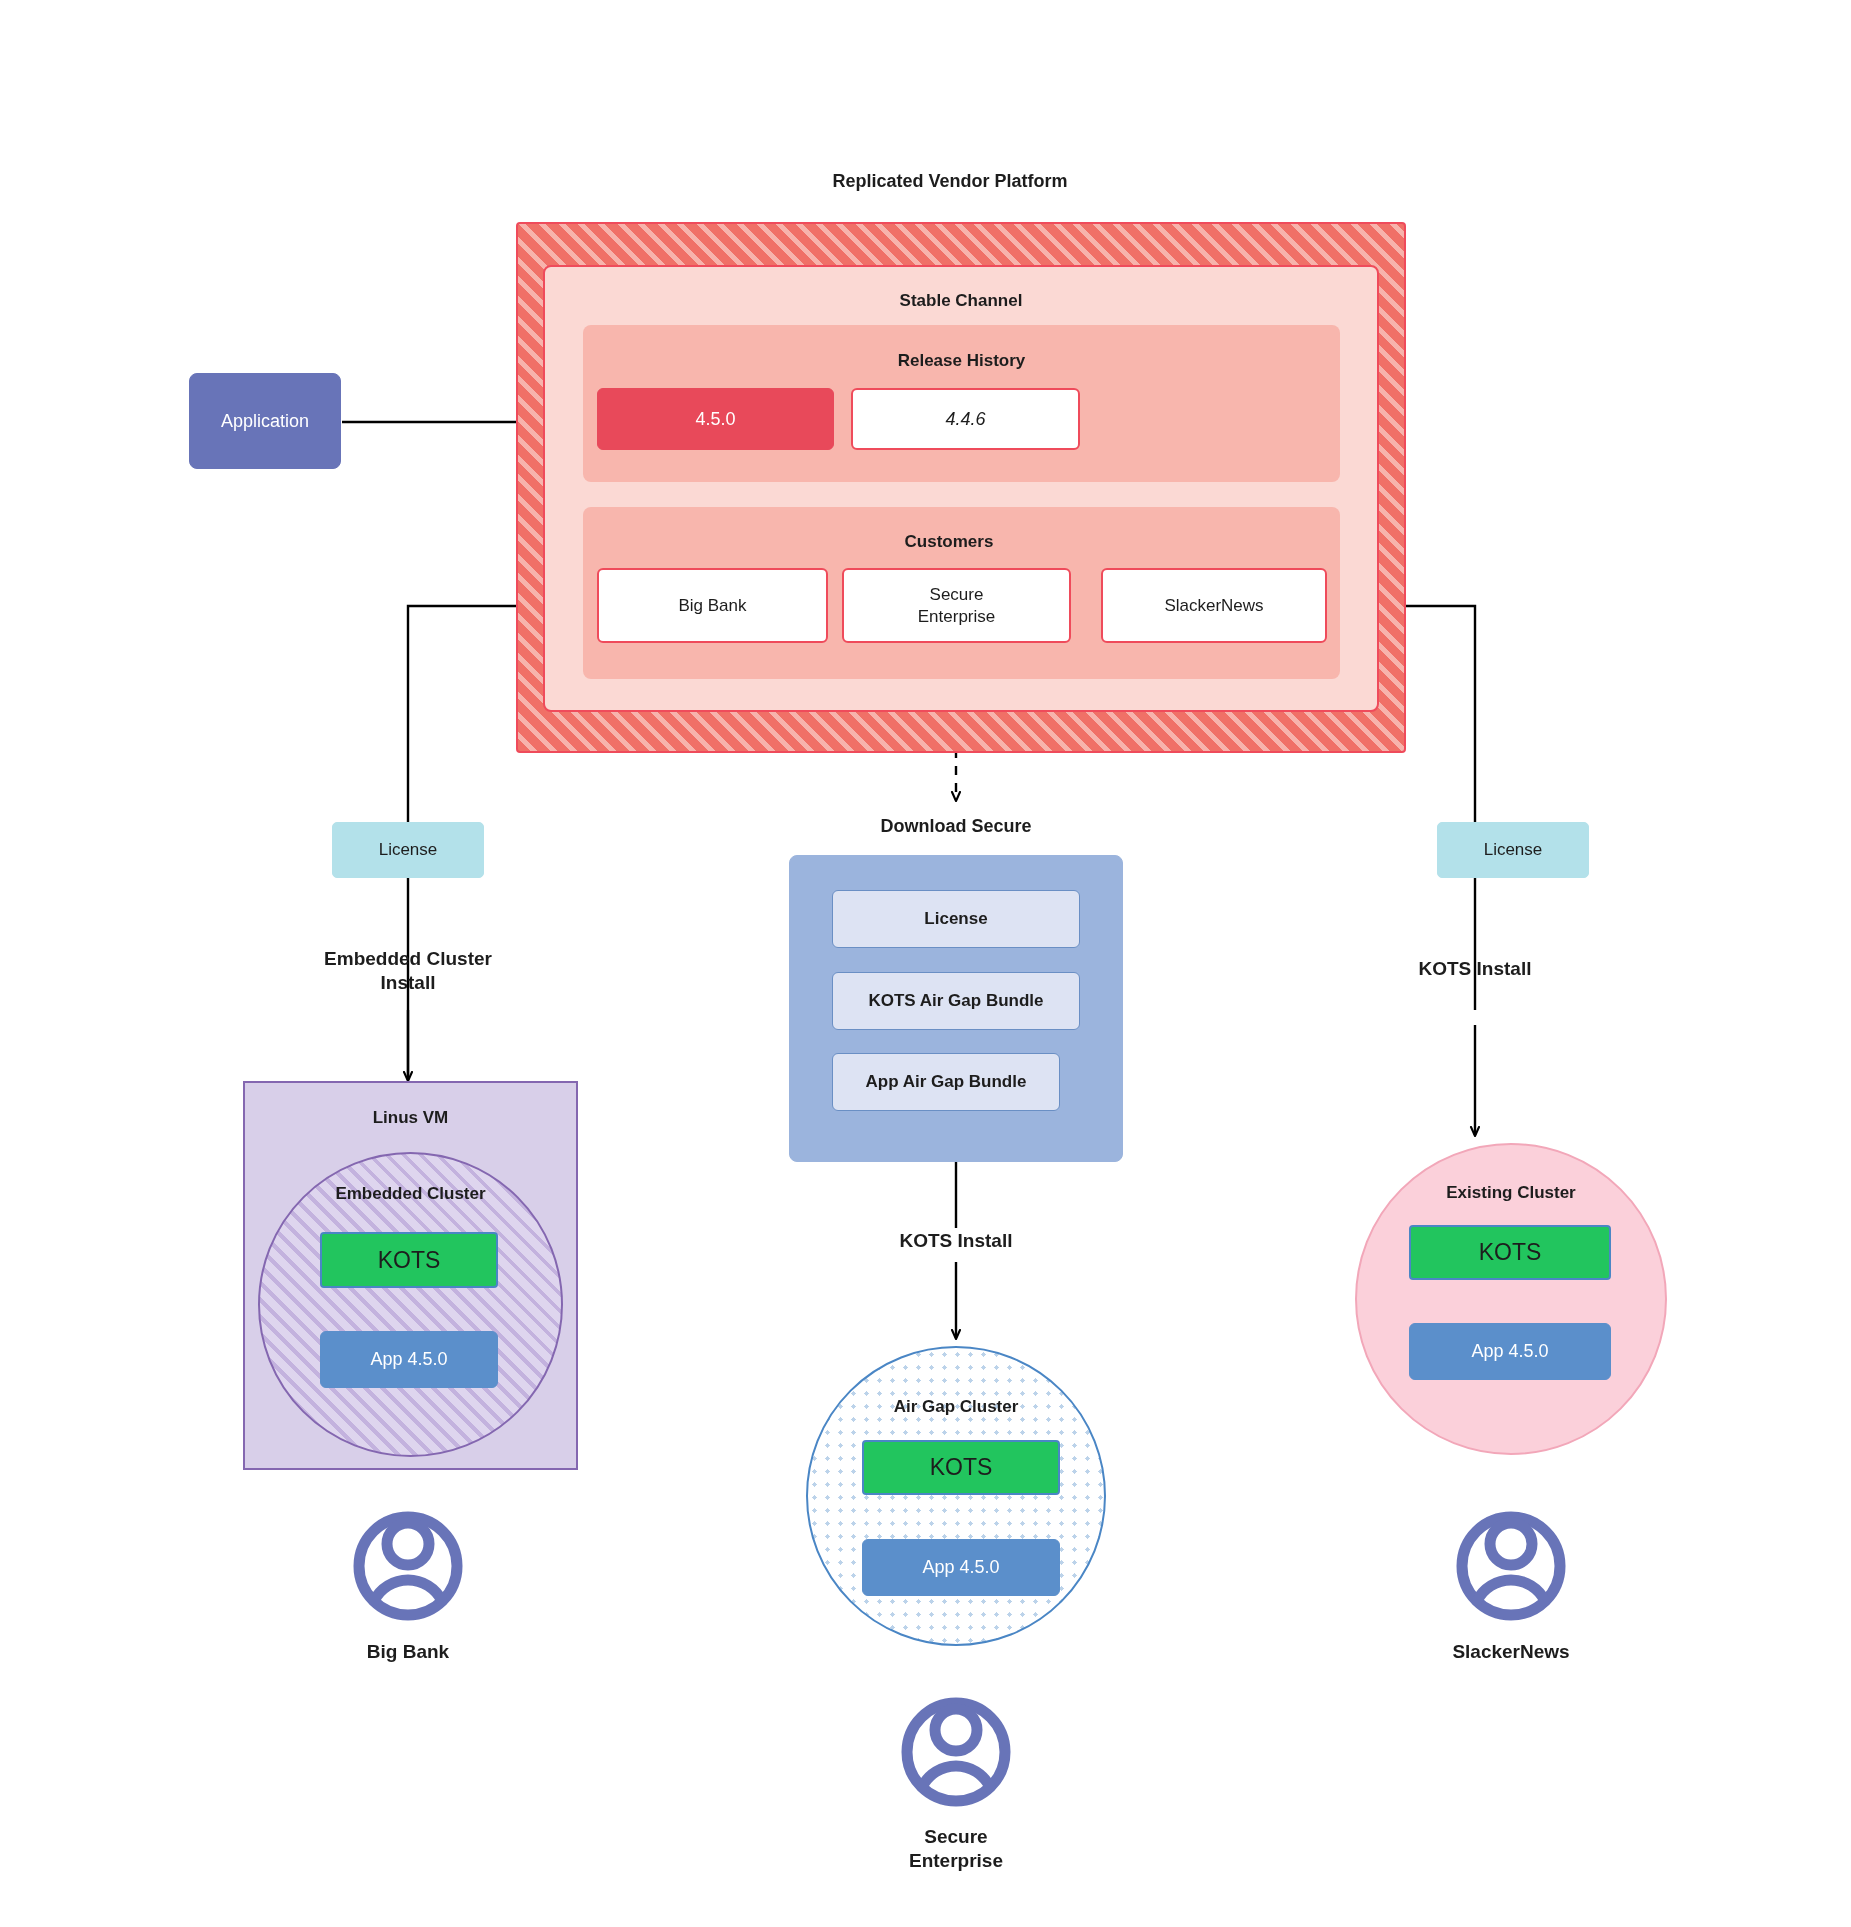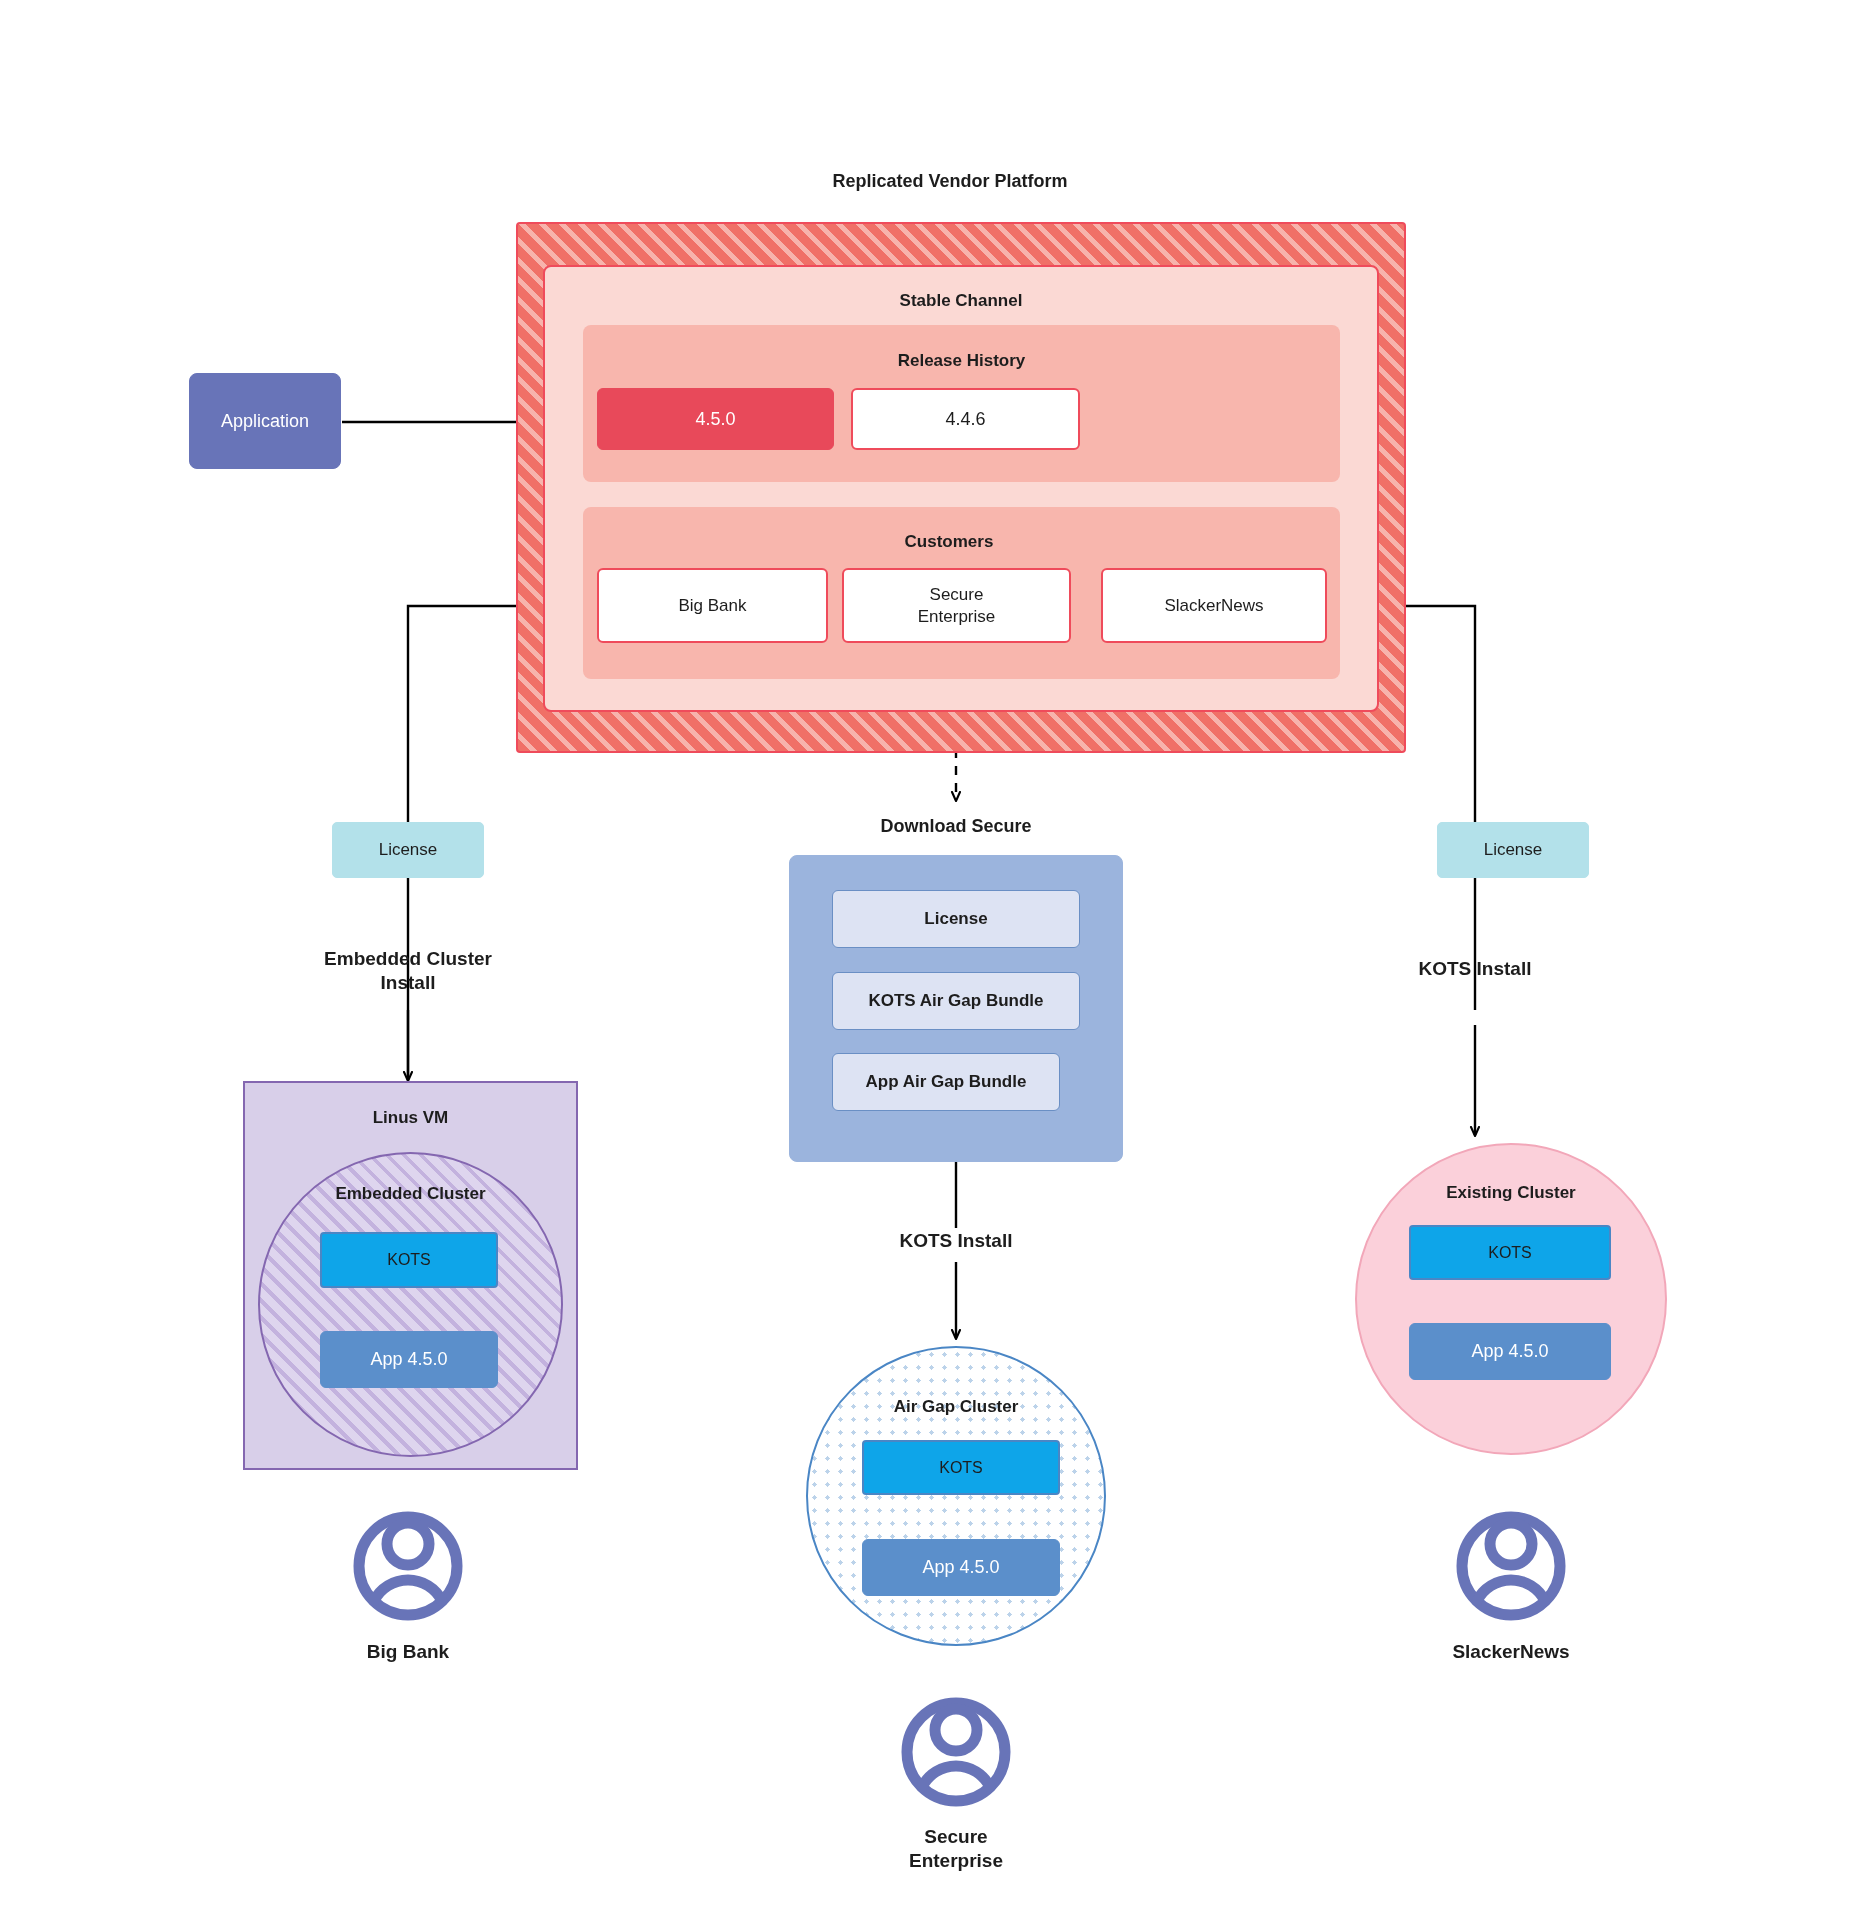--- a/index.html
+++ b/index.html
@@ -68,20 +68,21 @@
     background: #e8495a;
     border: 1px solid #e8495a;
     color: #ffffff;
     font-size: 18px;
   }
   .box-release-old {
     background: #ffffff;
     border: 2px solid #ef4b5b;
     color: #1d1d1d;
     font-size: 18px;
+    font-style: italic;
   }
   .box-customer {
     background: #ffffff;
     border: 2px solid #ef4b5b;
     color: #1d1d1d;
     font-size: 17px;
   }
   .box-application {
     background: #6874b8;
     border: 1px solid #6874b8;
@@ -98,24 +99,24 @@
   }
   .box-portal-item {
     background: #dde3f3;
     border: 1px solid #6a8fc4;
     color: #1d1d1d;
     font-size: 17px;
     font-weight: 700;
     border-radius: 6px;
   }
   .box-kots {
-    background: #0ea5e9;
+    background: #22c55e;
     border: 2px solid #4a86c5;
     color: #1d1d1d;
-    font-size: 16px;
+    font-size: 23px;
     border-radius: 4px;
   }
   .box-app {
     background: #5b8fcb;
     border: 1px solid #5b8fcb;
     color: #ffffff;
     font-size: 18px;
     border-radius: 6px;
   }
 

